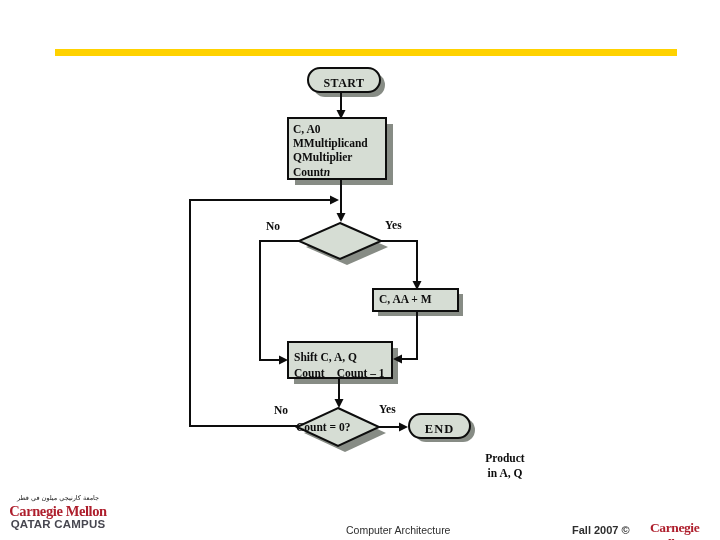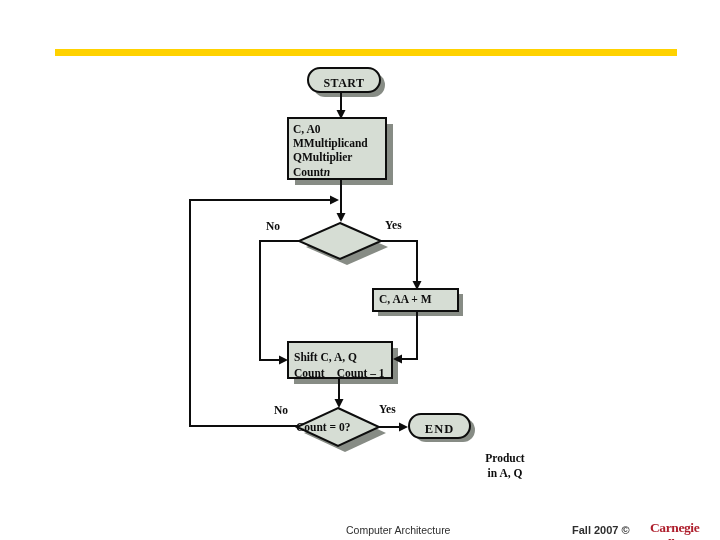--- a/index.html
+++ b/index.html
@@ -145,17 +145,22 @@
   <div class="fc-text lbl-yes2">Yes</div>
   <div class="fc-text lbl-d2">Count = 0?</div>
 
   <div class="fc-text lbl-end">END</div>
 
   <div class="fc-text lbl-product">
     <div>Product</div>
     <div>in A, Q</div>
   </div>
 
+  <div class="logo-q">
+    <div class="logo-q-ar">جامعة كارنيجي ميلون في قطر</div>
+    <div class="logo-q-cm">Carnegie Mellon</div>
+    <div class="logo-q-campus">QATAR CAMPUS</div>
+  </div>
   <div class="footer-course">Computer Architecture</div>
   <div class="footer-term">Fall 2007 ©</div>
   <div class="footer-cm">Carnegie Mellon</div>
 
 </div>
 
 </body></html>

